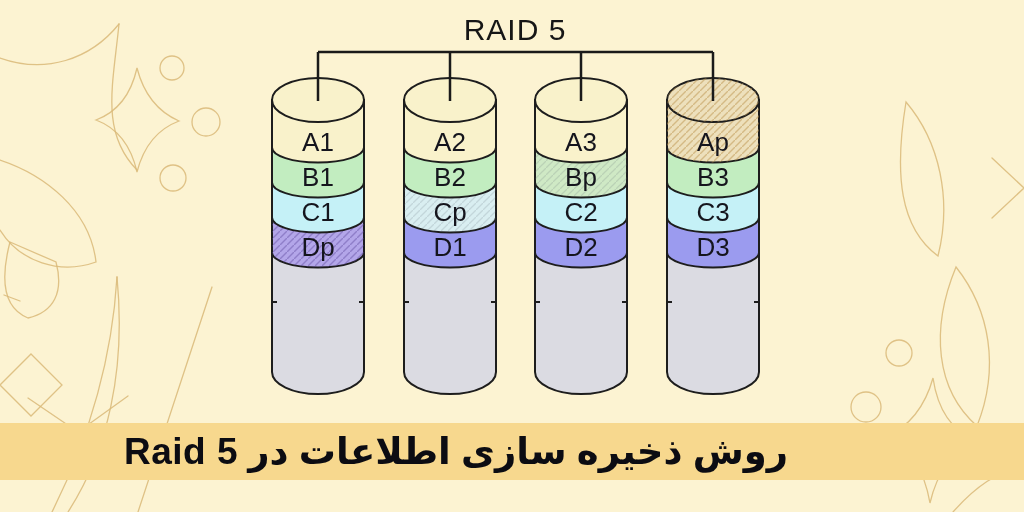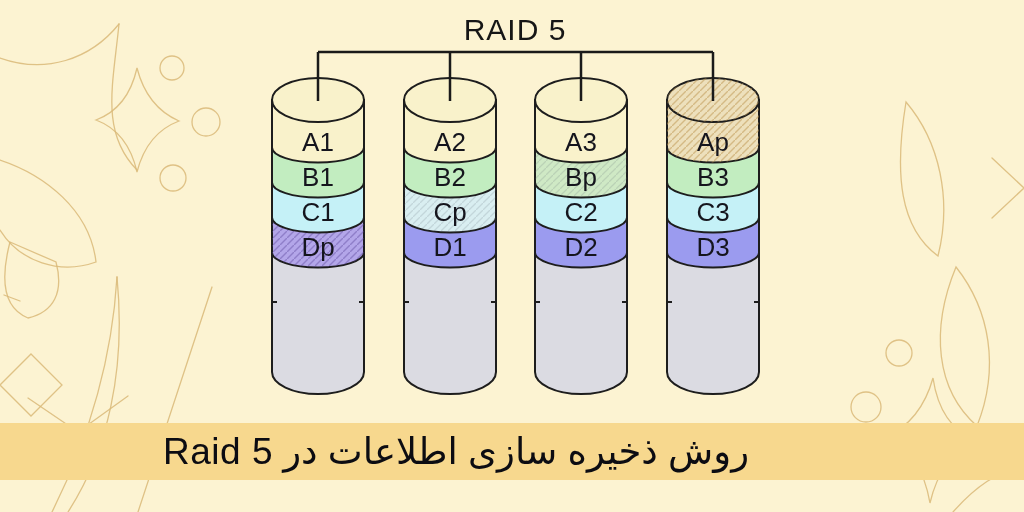--- a/index.html
+++ b/index.html
@@ -20,21 +20,21 @@
     font-size:30px;font-weight:500;fill:#161616;letter-spacing:1px;
   }
   .outl{stroke:#1d1d1d;stroke-width:2;}
   .conn{stroke:#1a1a1a;stroke-width:2.5;fill:none;}
   .deco{stroke:#d9b878;stroke-width:1.3;fill:none;opacity:.85;stroke-linecap:round;}
   .tick{stroke:#1d1d1d;stroke-width:2;}
   .caption-band-text{
     position:absolute;left:0;top:423px;width:912px;height:57px;
     display:flex;align-items:center;justify-content:center;
     direction:rtl;
-    font-size:37px;font-weight:400;color:#0c0c12;
+    font-size:37px;font-weight:700;color:#0c0c12;
     letter-spacing:.5px;
   }
 </style>
 </head>
 <body>
 
 <div class="stage">
 
 <svg width="1024" height="512" viewBox="0 0 1024 512">
   <defs>

